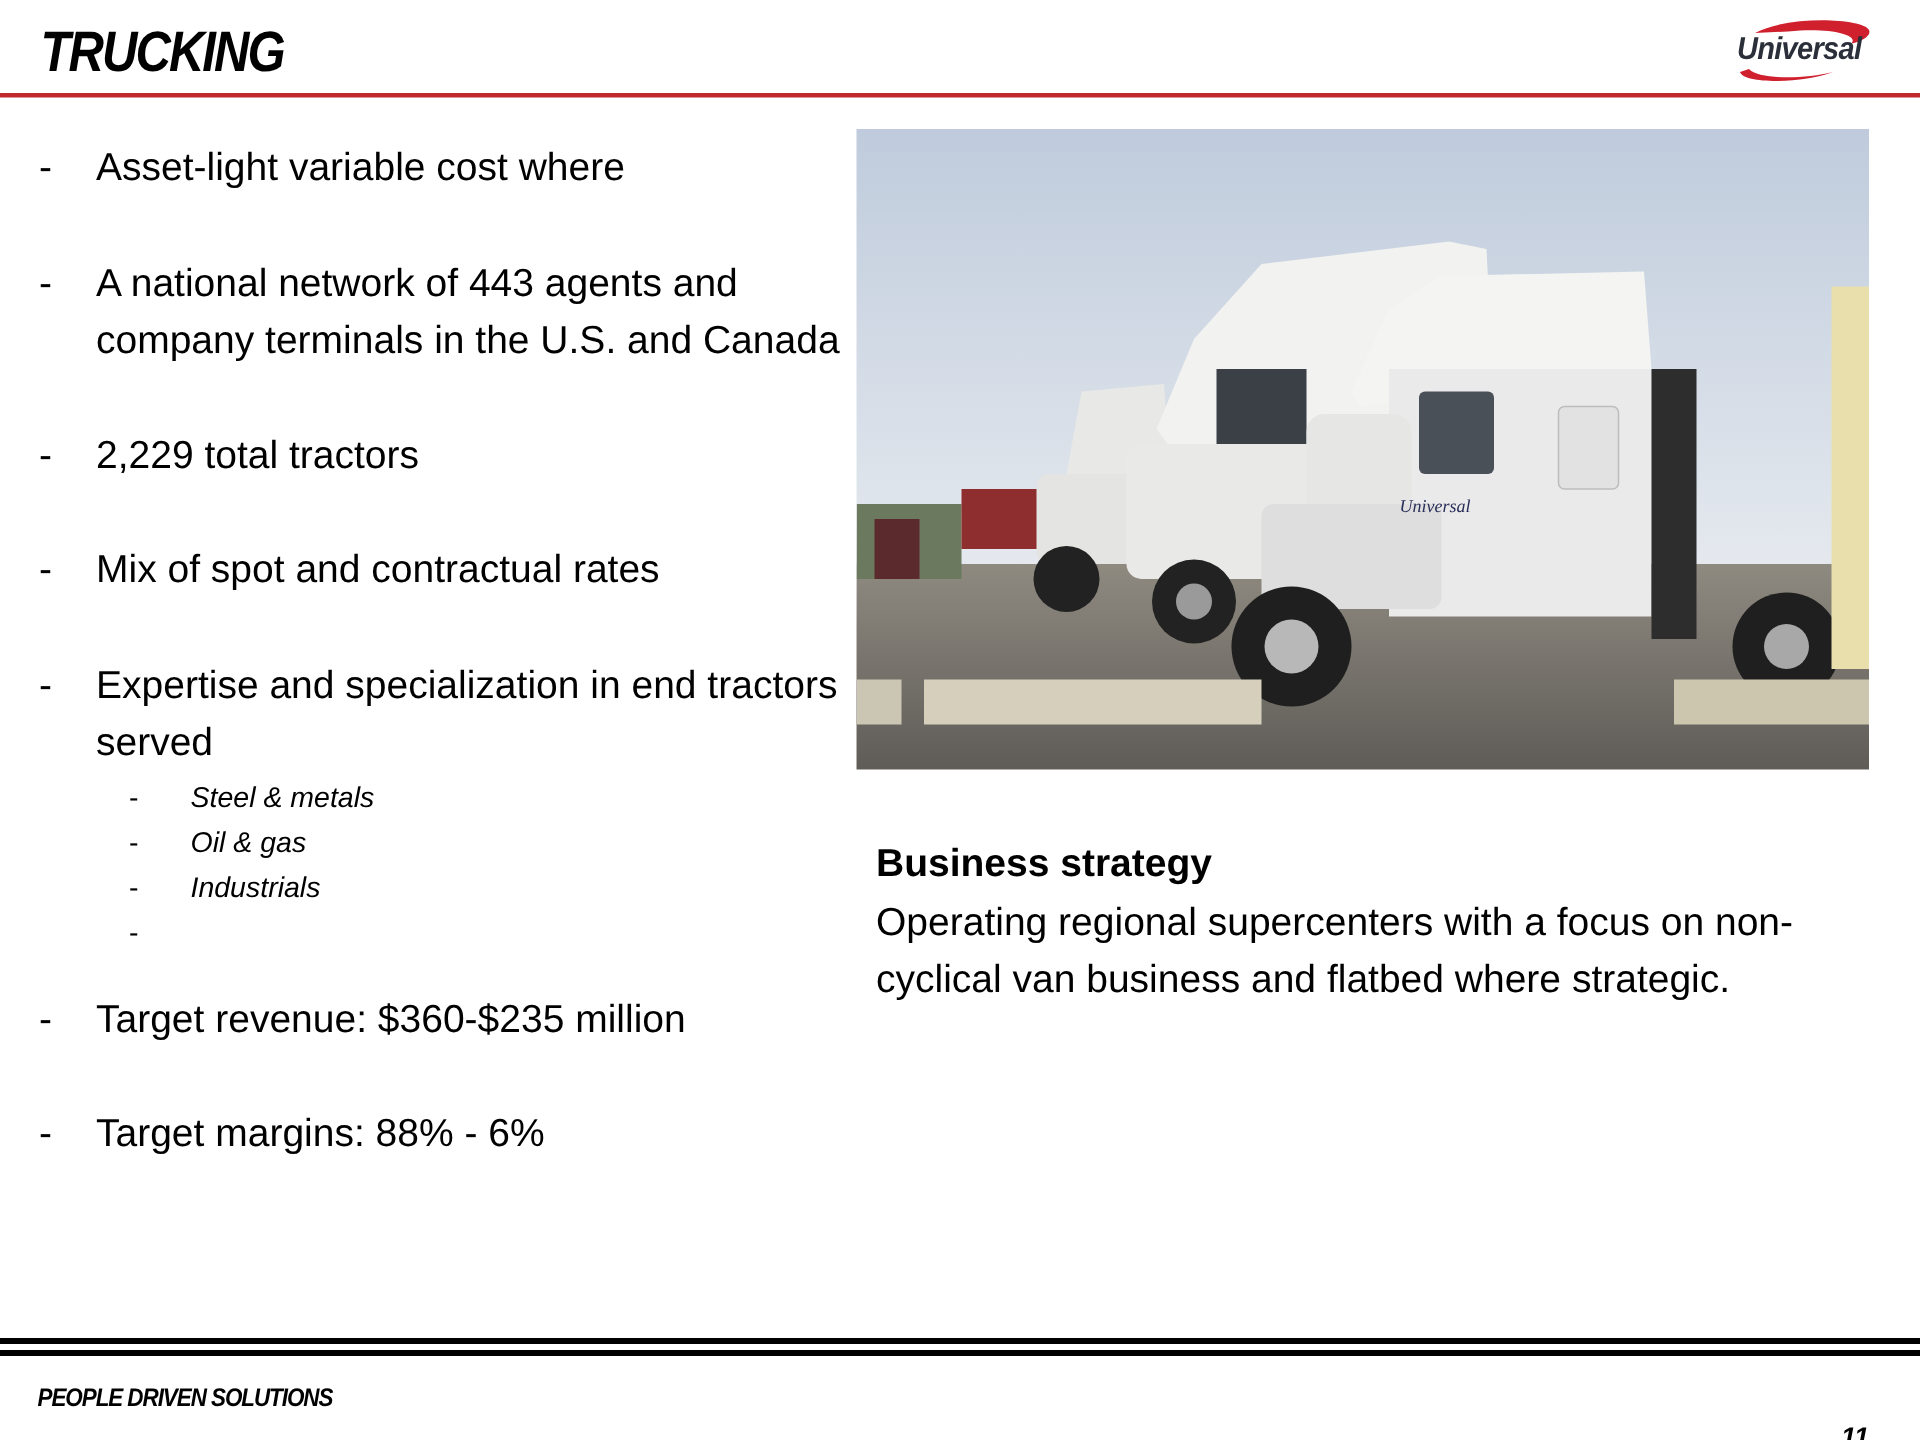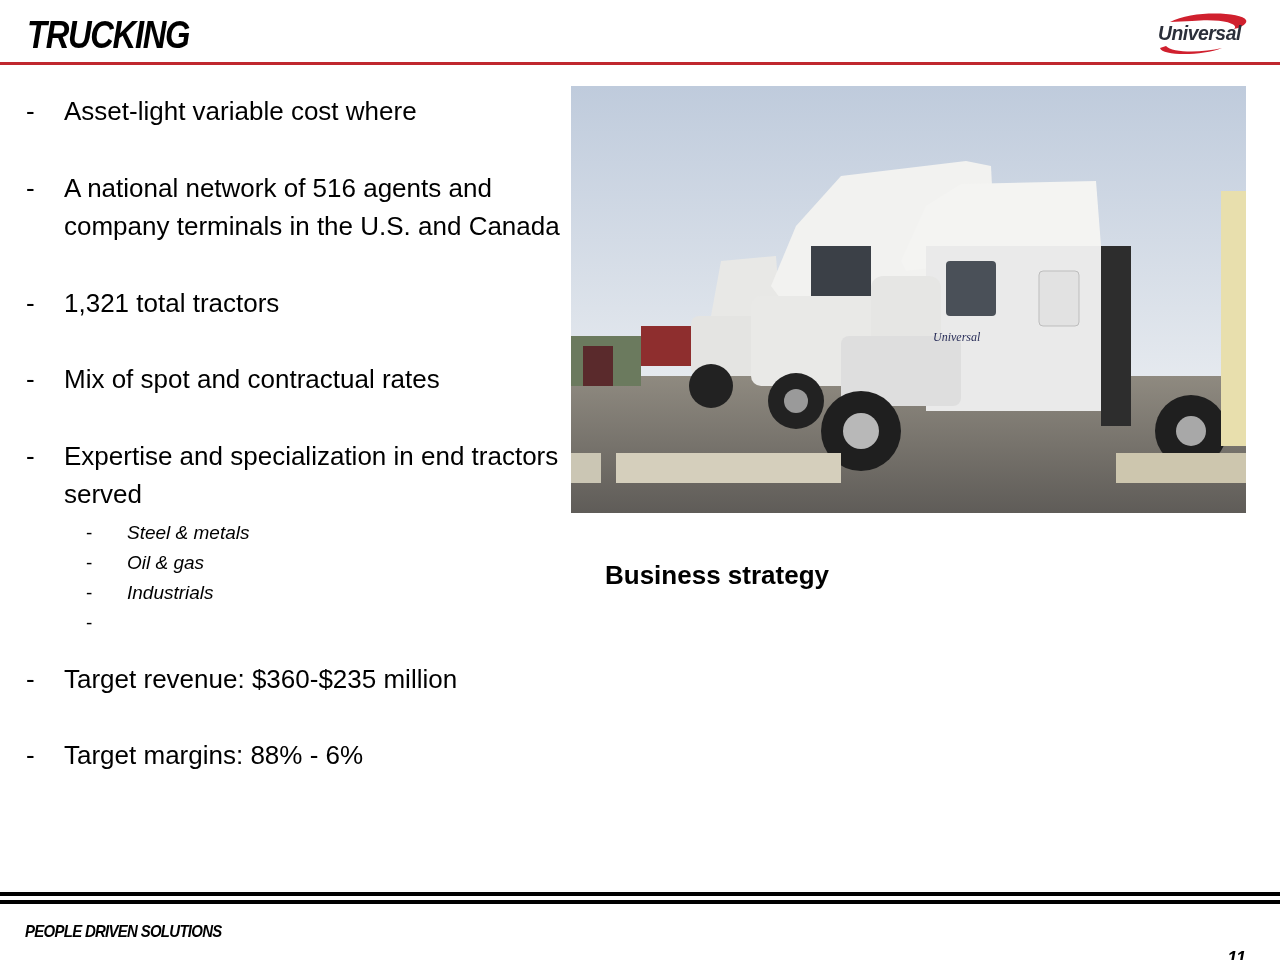--- a/index.html
+++ b/index.html
@@ -48,21 +48,21 @@
   .photo {
     position: absolute; left: 571px; top: 86px; width: 675px; height: 427px;
     overflow: hidden;
     background: linear-gradient(180deg, #c8d2e0 0%, #dfe5ee 45%, #e9ecef 60%, #9b978f 78%, #7d7a75 100%);
   }
   .photo svg { width: 100%; height: 100%; display: block; }
 
   .strategy {
     position: absolute; left: 584px; top: 556px; width: 640px;
     font-family: "Liberation Sans", "DejaVu Sans", sans-serif;
-    font-size: 26px; line-height: 38.5px; color: #000; margin-left: 21px;
+    font-size: 26px; line-height: 38.5px; color: #000;
   }
   .strategy-title { font-weight: bold; }
 
   .footer-rule-1 { position: absolute; left: 0; top: 892px; width: 1280px; height: 4px; background: #000; }
   .footer-rule-2 { position: absolute; left: 0; top: 900px; width: 1280px; height: 4px; background: #000; }
   .footer-left {
     position: absolute; left: 25px; top: 922px;
     font-family: "Liberation Sans", sans-serif;
     font-weight: bold; font-style: italic; font-size: 17px; letter-spacing: -0.8px;
     transform: scaleX(0.88); transform-origin: left top;
@@ -89,26 +89,26 @@
 <div class="title-rule"></div>
 
 <div class="bullets">
   <div class="bullet">
     <span class="dash">-</span>
     <span class="text">Asset-light variable cost where</span>
   </div>
   <div class="gap"></div>
   <div class="bullet">
     <span class="dash">-</span>
-    <span class="text">A national network of 516 agents and company terminals in the U.S. and Canada</span>
-  </div>
-  <div class="gap"></div>
-  <div class="bullet">
-    <span class="dash">-</span>
-    <span class="text">1,321 total tractors</span>
+    <span class="text">A national network of 443 agents and company terminals in the U.S. and Canada</span>
+  </div>
+  <div class="gap"></div>
+  <div class="bullet">
+    <span class="dash">-</span>
+    <span class="text">2,229 total tractors</span>
   </div>
   <div class="gap"></div>
   <div class="bullet">
     <span class="dash">-</span>
     <span class="text">Mix of spot and contractual rates</span>
   </div>
   <div class="gap"></div>
   <div class="bullet">
     <span class="dash">-</span>
     <span class="text">Expertise and specialization in end tractors served</span>
@@ -187,18 +187,19 @@
     <rect x="650" y="105" width="25" height="255" fill="#e8dfad"></rect>
 
     <rect x="0" y="367" width="30" height="30" fill="#cbc6b4"></rect>
     <rect x="45" y="367" width="225" height="30" fill="#d5cfbc"></rect>
     <rect x="545" y="367" width="130" height="30" fill="#cdc6ae"></rect>
   </svg>
 </div>
 
 <div class="strategy">
   <div class="strategy-title">Business strategy</div>
+  <div class="strategy-body">Operating regional supercenters with a focus on non-cyclical van business and flatbed where strategic.</div>
 </div>
 
 <div class="footer-rule-1"></div>
 <div class="footer-rule-2"></div>
 <div class="footer-left">PEOPLE DRIVEN SOLUTIONS</div>
 <div class="footer-right">11</div>
 
 </body></html>

